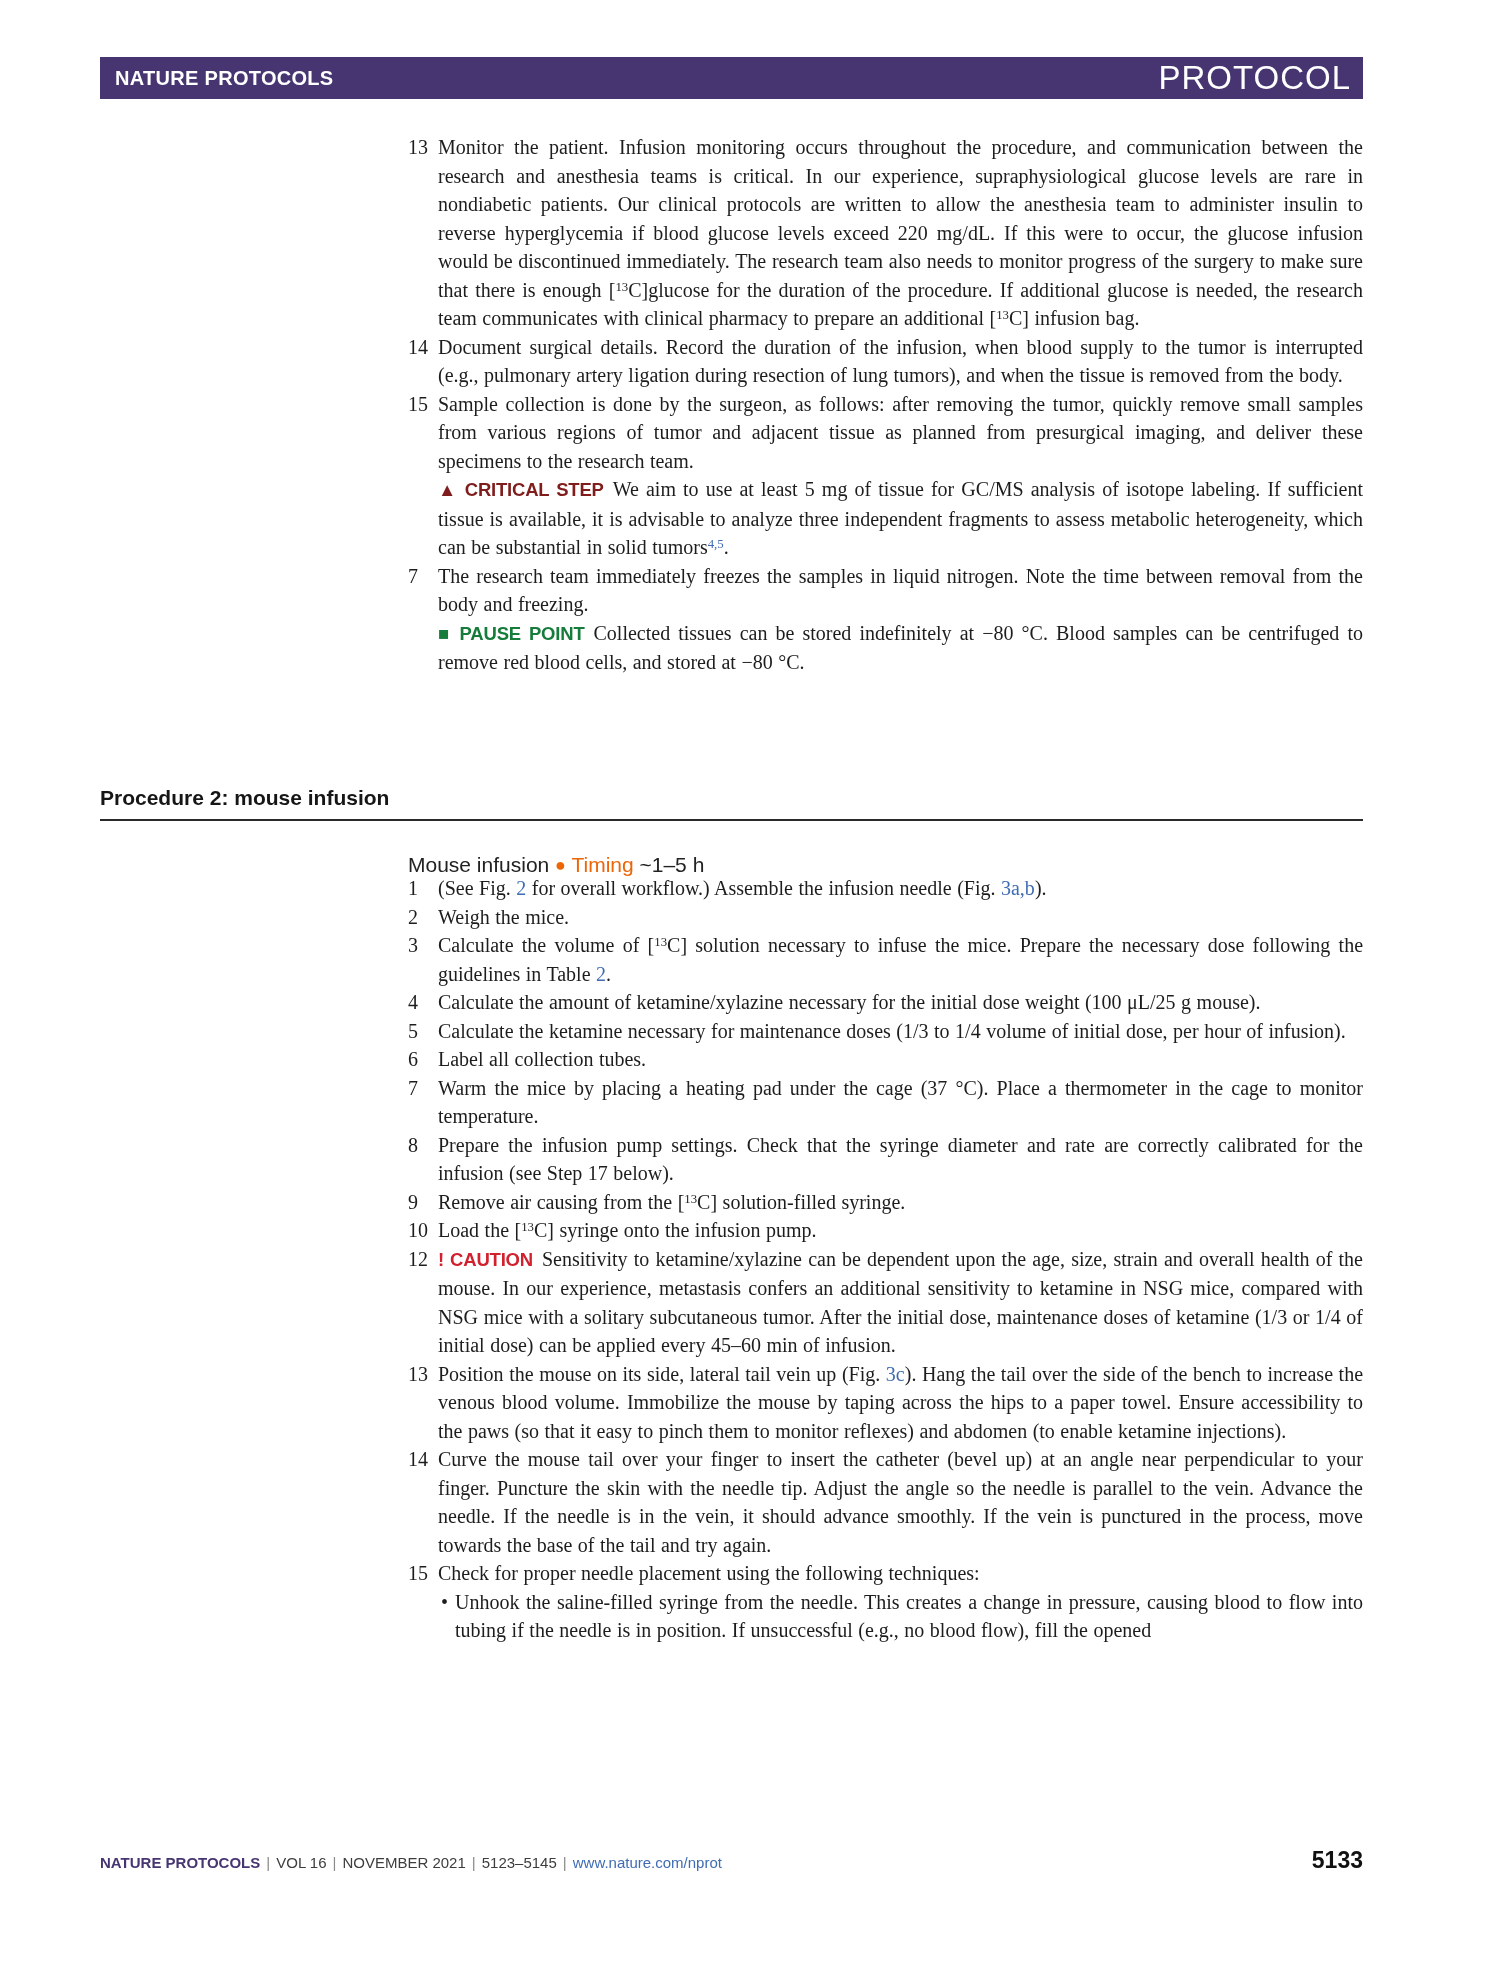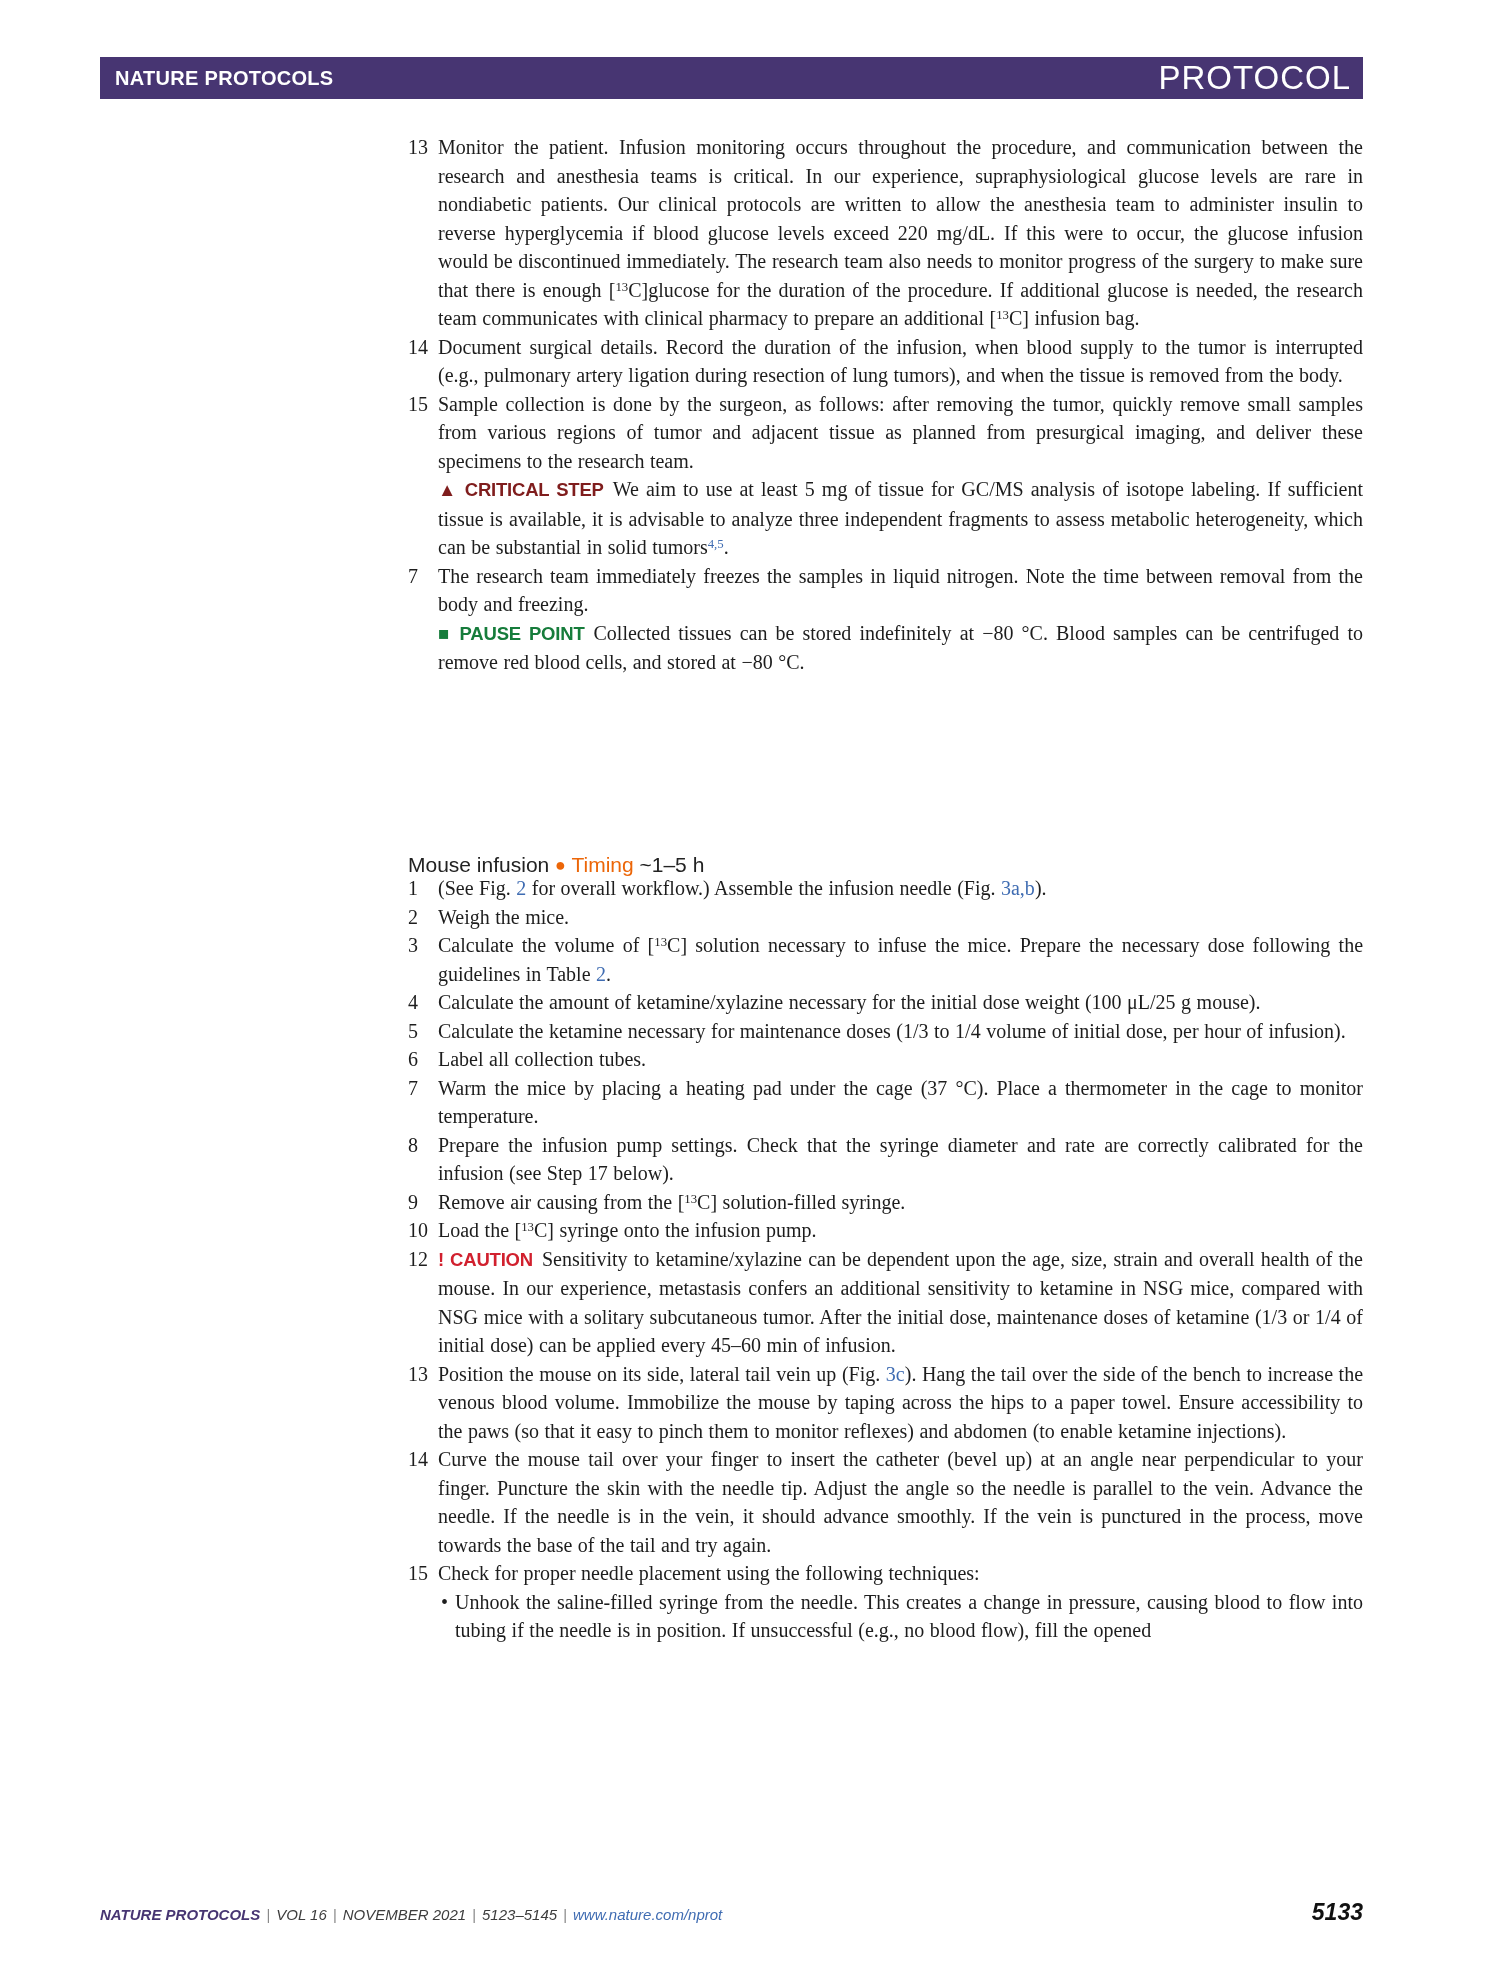--- a/index.html
+++ b/index.html
@@ -41,22 +41,22 @@
   .section-heading{margin:0 0 9px 0;font-family:"Liberation Sans",sans-serif;
     font-weight:700;font-size:21px;color:#161616;}
 
   
   .sub-heading{position:absolute;left:408px;top:841px;font-family:"Liberation Sans",sans-serif;
     font-weight:400;font-size:21px;color:#222222;margin-top:12px;}
   .run-timing{color:#ec6608;}
   .run-timing-dot{color:#ec6608;font-size:18px;position:relative;top:-1px;}
 
   
-  .footer{position:absolute;left:100px;top:1899px;width:1263px;display:flex;
-    align-items:baseline;font-family:"Liberation Sans",sans-serif;font-size:15px;color:#3d3d3d;font-style:italic;}
+  .footer{position:absolute;left:100px;top:1847px;width:1263px;display:flex;
+    align-items:baseline;font-family:"Liberation Sans",sans-serif;font-size:15px;color:#3d3d3d;}
   .footer .run-brand{color:#473572;font-weight:700;}
   .footer .sep{margin:0 6px;color:#8a8a8a;}
   .footer .run-link{color:#3f6cb2;}
   .page-number{margin-left:auto;font-weight:700;font-size:23px;color:#111111;}
 </style>
 </head>
 <body>
 
 <div class="page">
 
@@ -87,20 +87,23 @@
       </div>
       <div class="step">
         <span class="step-num">7</span>
         <div class="step-body">
           <p class="block-par"><span>The research team immediately freezes the samples in liquid nitrogen. Note the time between removal from the body and freezing.</span></p>
           <p class="block-note"><span class="note-label label-pause">■ PAUSE POINT</span><span>Collected tissues can be stored indefinitely at −80 °C. Blood samples can be centrifuged to remove red blood cells, and stored at −80 °C.</span></p>
         </div>
       </div>
     </div>
 
+  <div class="section-heading-wrap">
+    <h2 class="section-heading">Procedure 2: mouse infusion</h2>
+  </div>
 
   <h3 class="sub-heading"><span>Mouse infusion </span><span class="run-timing-dot">●</span><span class="run-timing"> Timing</span><span> ~1–5 h</span></h3>
 
   <div class="steps" id="steps2">
       <div class="step">
         <span class="step-num">1</span>
         <div class="step-body">
           <p class="block-par"><span>(See Fig. </span><span class="run-link">2</span><span> for overall workflow.) Assemble the infusion needle (Fig. </span><span class="run-link">3a,b</span><span>).</span></p>
         </div>
       </div>

